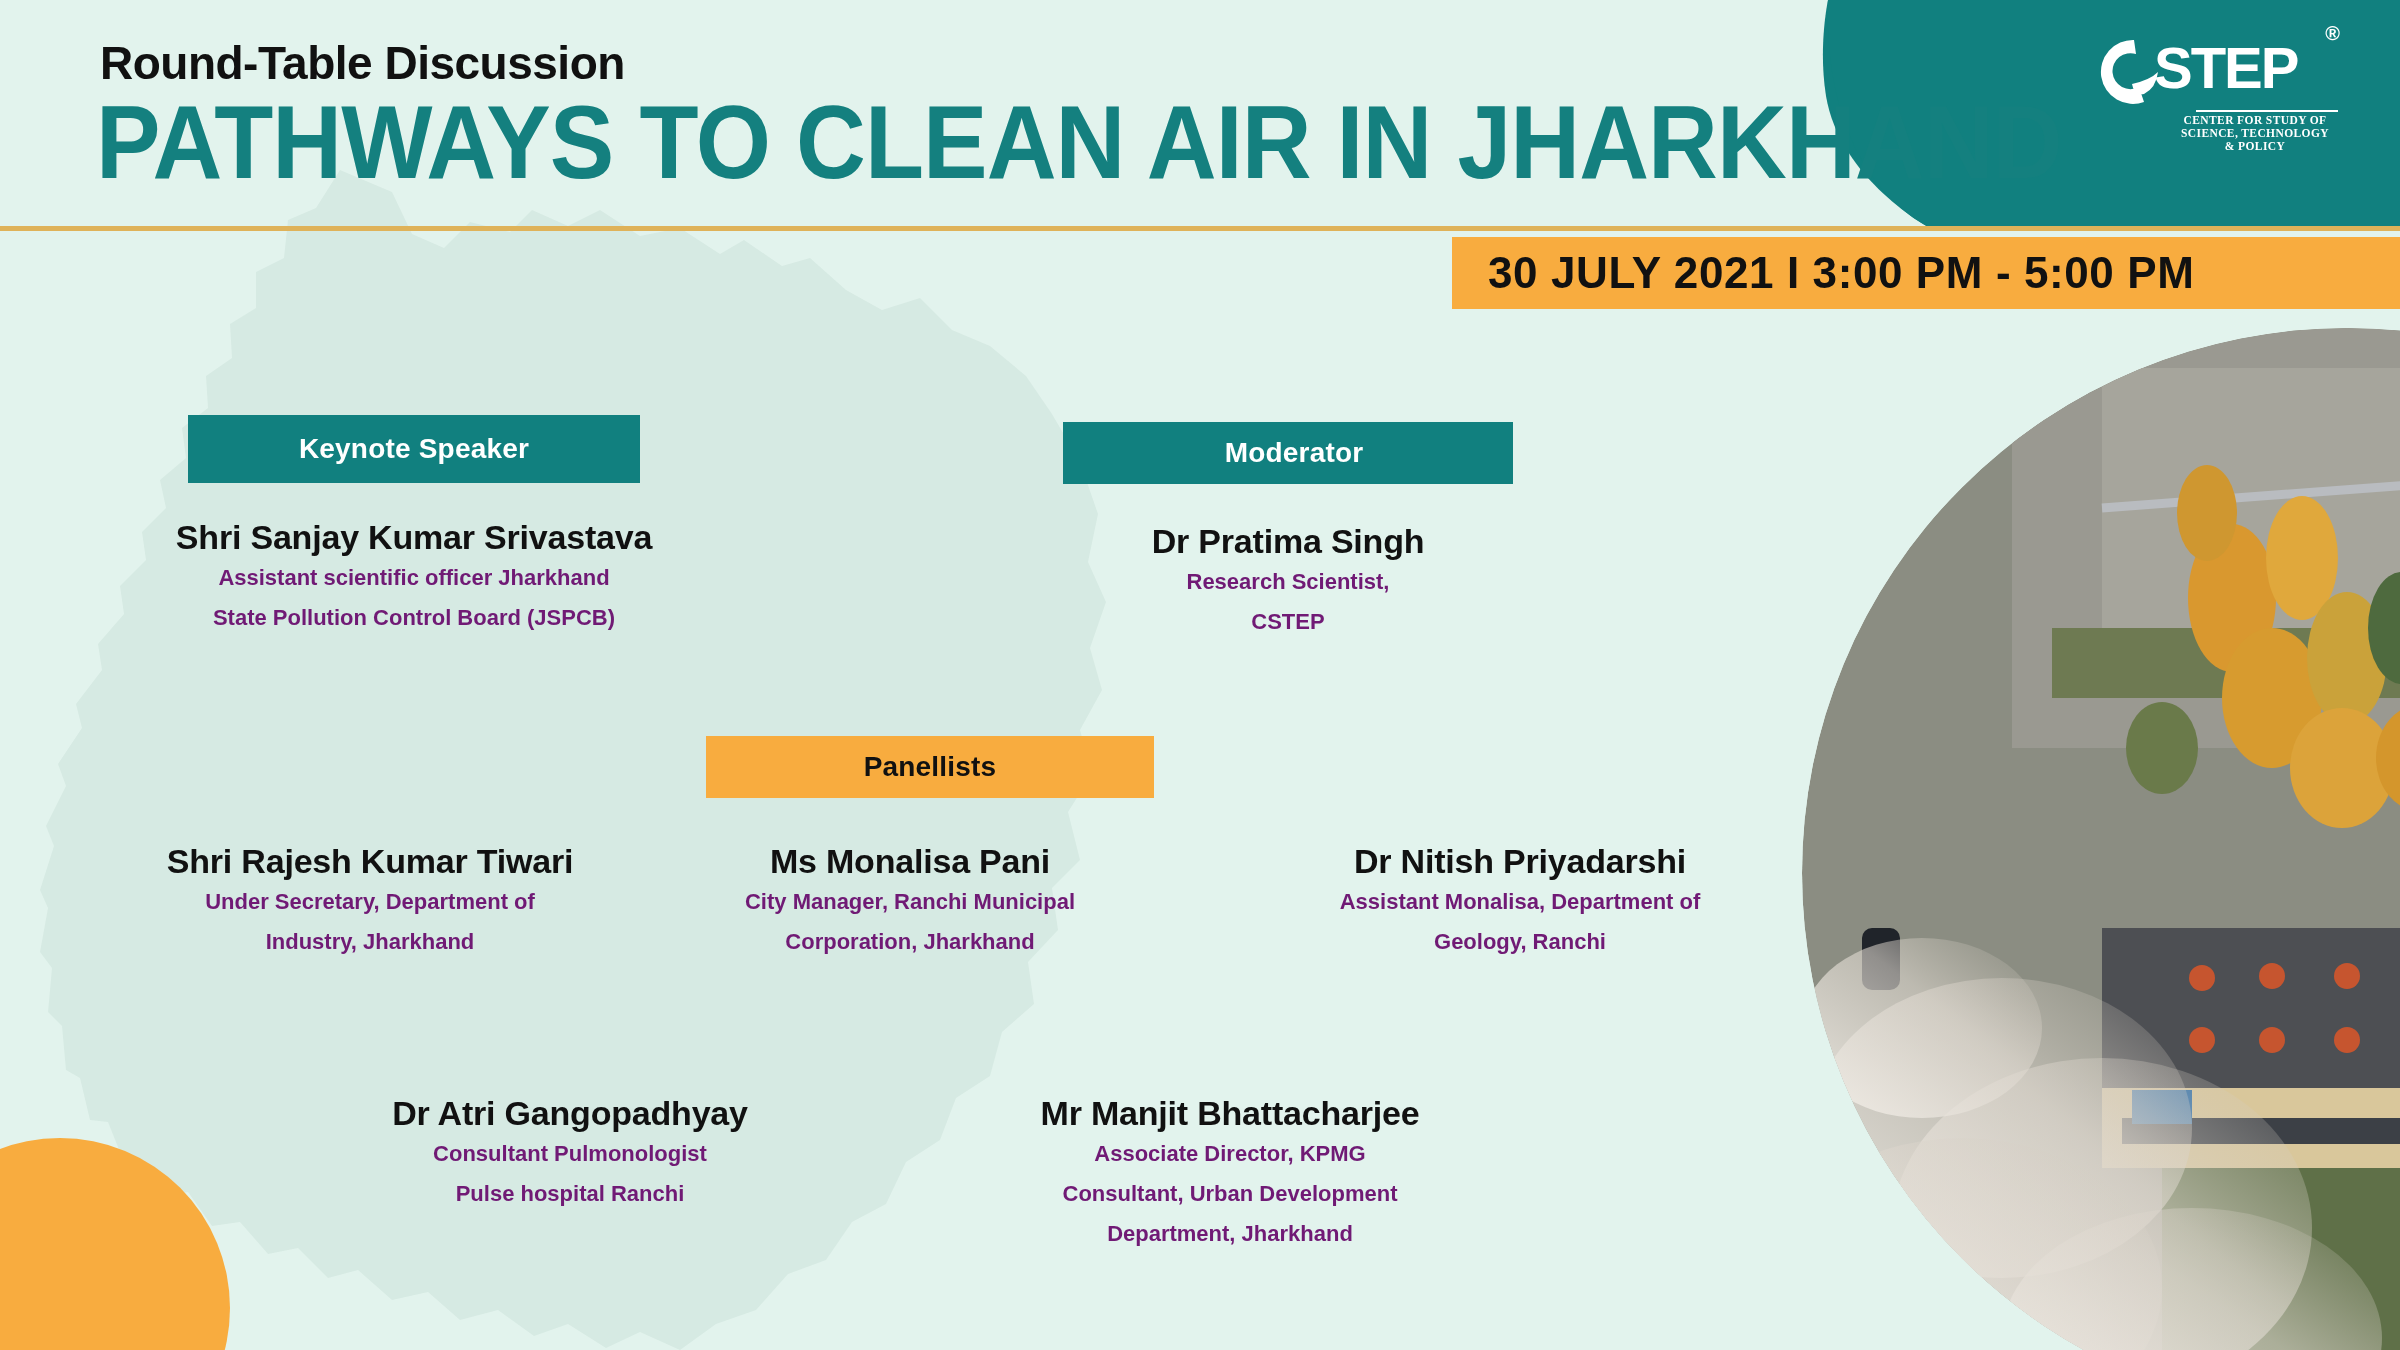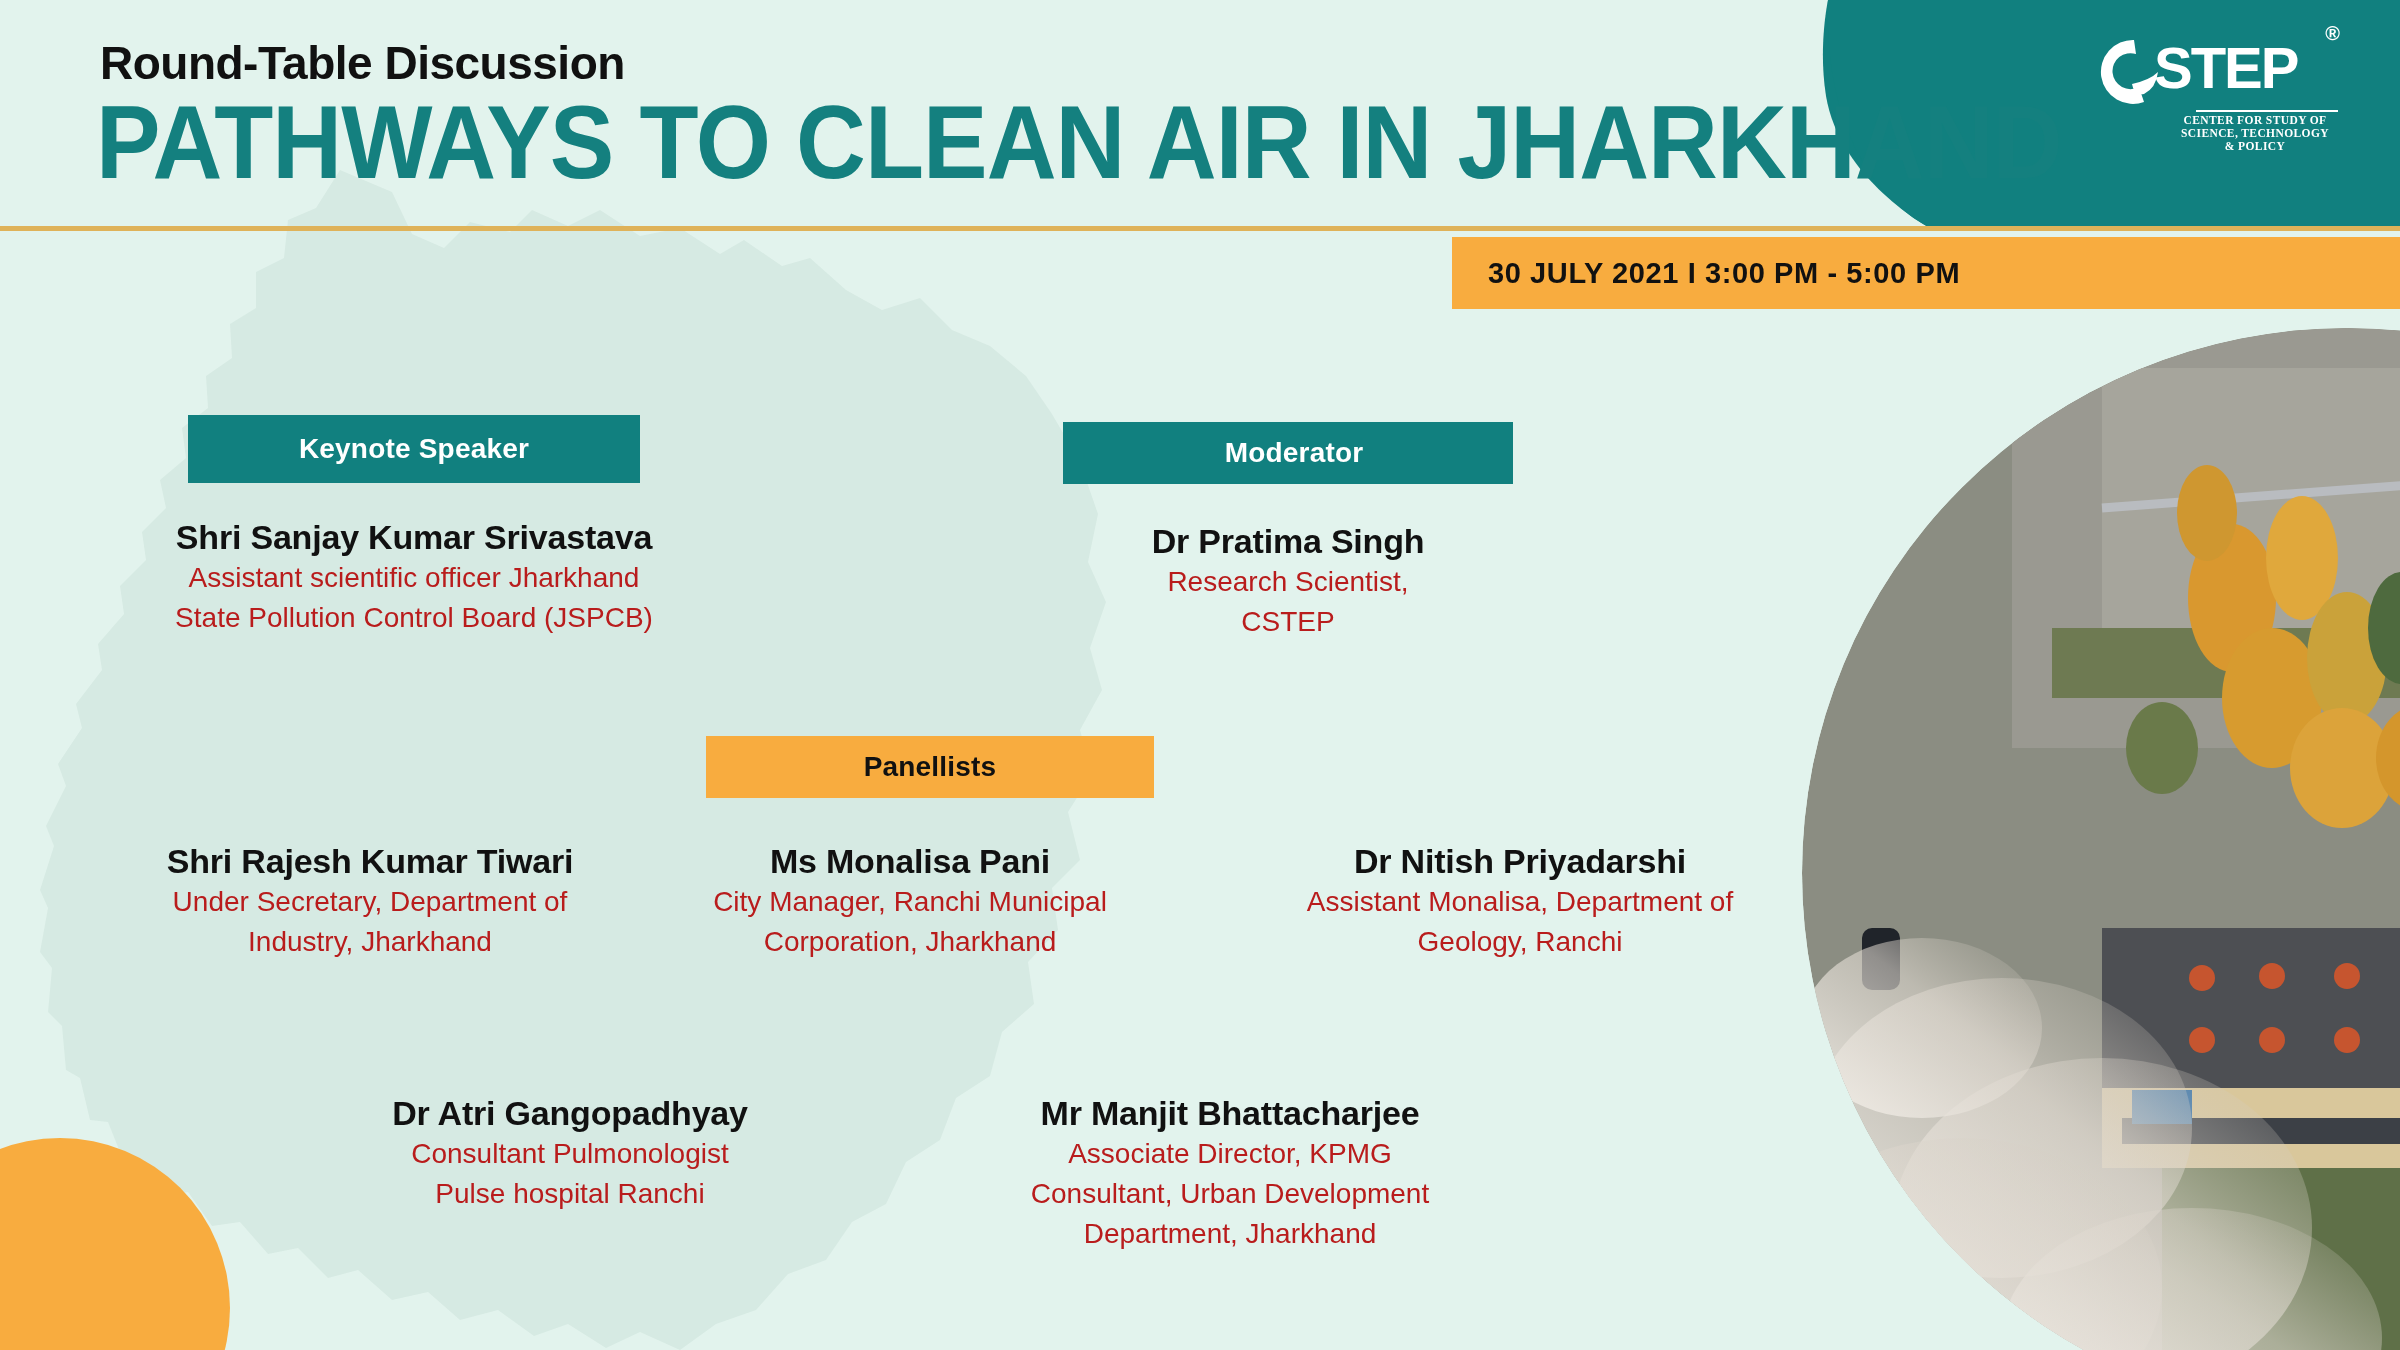--- a/index.html
+++ b/index.html
@@ -98,21 +98,21 @@
   
   .date-banner{
     position:absolute;
     left:1452px; top:237px;
     width:948px; height:72px;
     background:#f8ac3f;
     display:flex;align-items:center;
     padding-left:36px;
   }
   .date-text{
-    font-size:29px;
+    font-size:44px;
     font-weight:bold;
     color:#111111;
     letter-spacing:.6px;
     white-space:nowrap;
   }
 
   
   .photo-circle{
     position:absolute;
     left:1802px; top:328px;
@@ -149,24 +149,24 @@
   
   .person{position:absolute; text-align:center;}
   .person .p-name{
     font-size:34px;
     font-weight:bold;
     color:#111111;
     line-height:42px;
     letter-spacing:-.2px;
   }
   .person .p-role{
-    font-size:28px;
-    color:#b91c1c;
+    font-size:22px;
+    color:#701a75;
     line-height:40px;
-    font-weight:normal;
+    font-weight:bold;
   }
 
   #person-keynote   {left:64px;  top:516px;  width:700px;}
   #person-moderator {left:1038px;top:520px;  width:500px;}
 
   #person-p1{left:40px;  top:840px;  width:660px;}
   #person-p2{left:680px; top:840px;  width:460px;}
   #person-p3{left:1240px;top:840px;  width:560px;}
   #person-p4{left:290px; top:1092px; width:560px;}
   #person-p5{left:960px; top:1092px; width:540px;}

